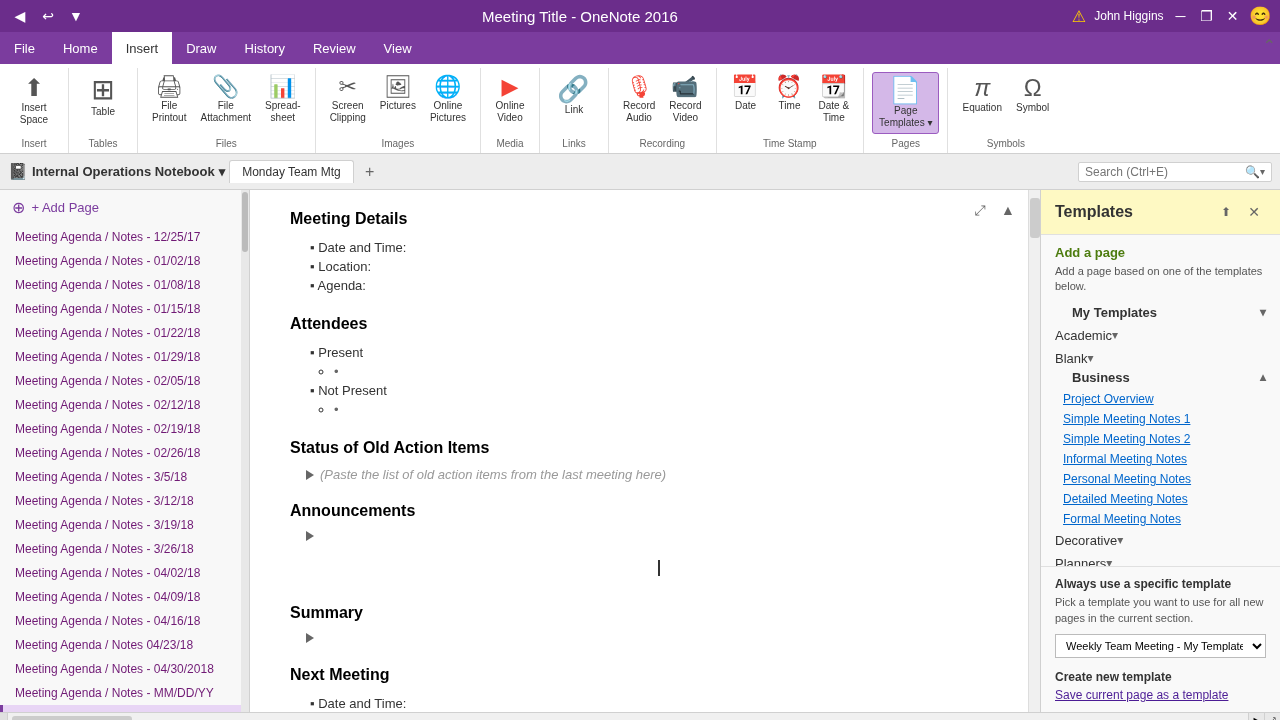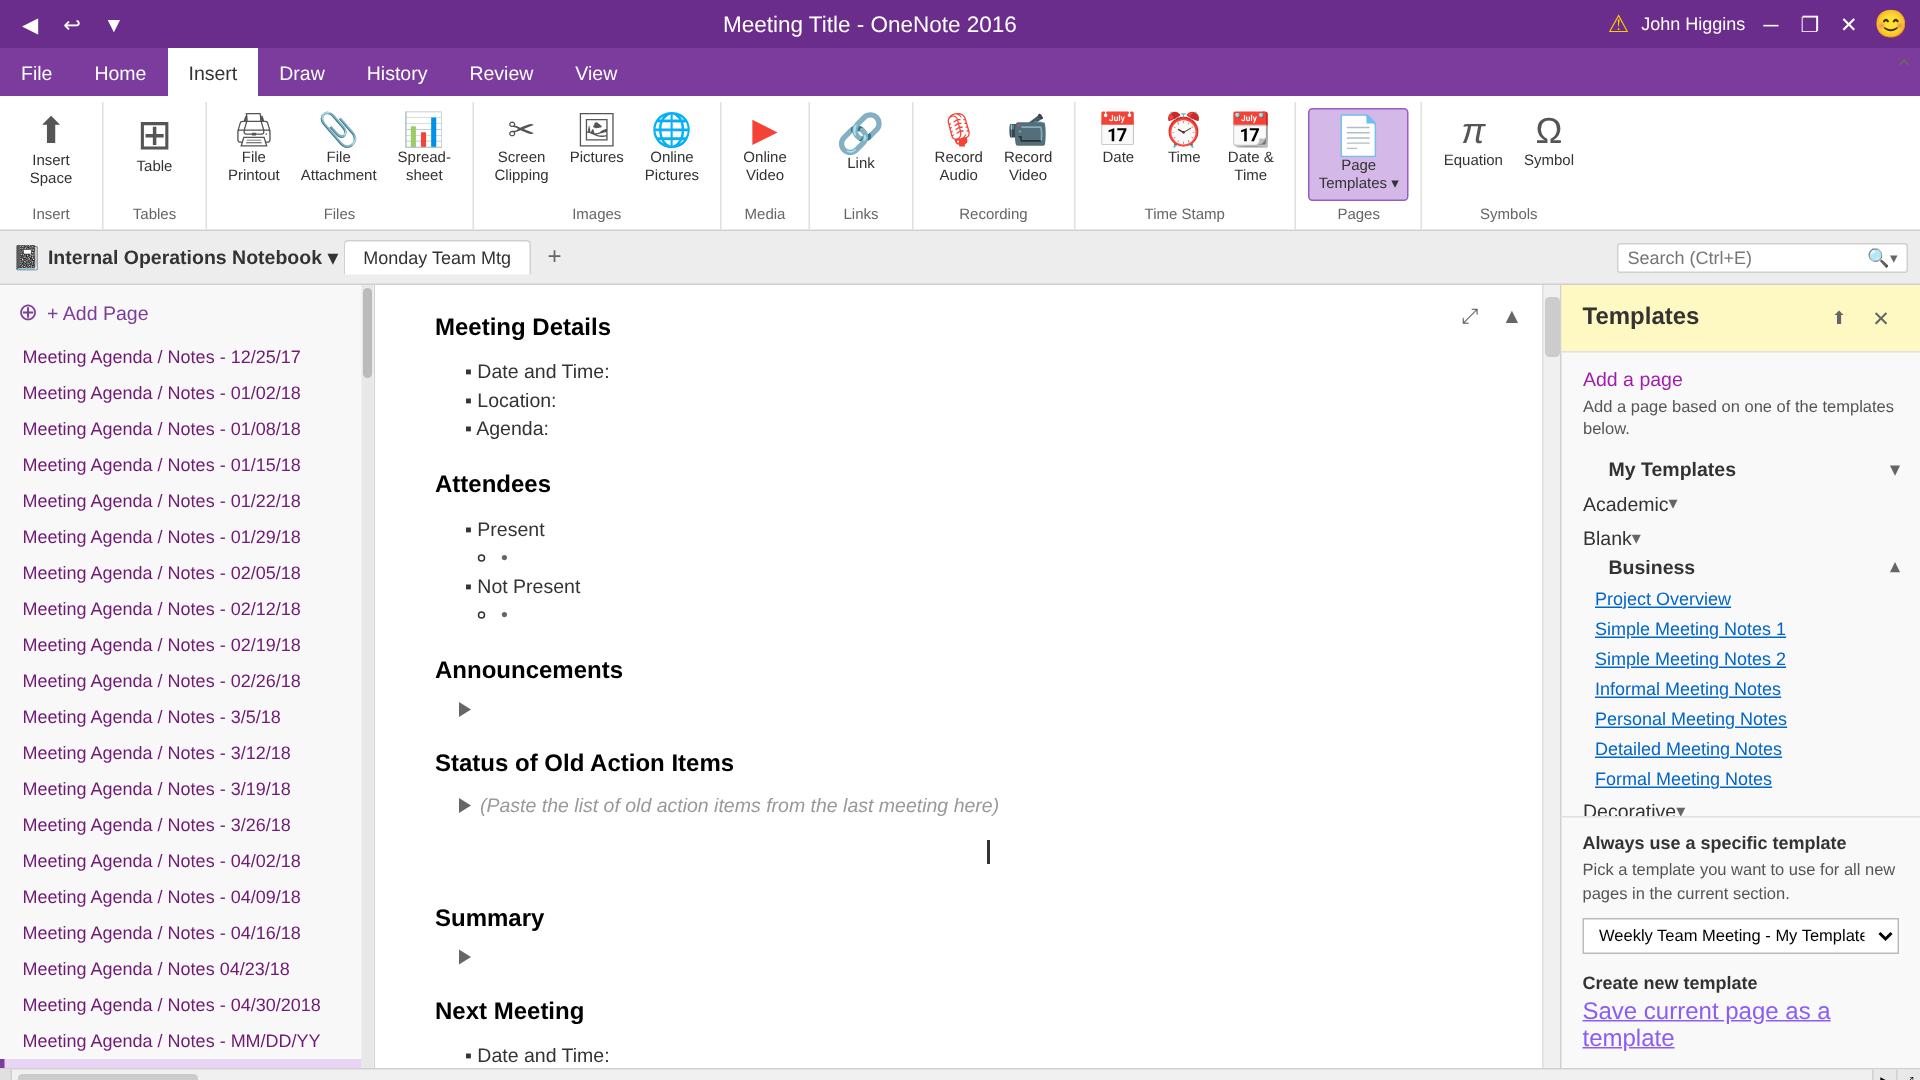--- a/index.html
+++ b/index.html
@@ -297,22 +297,22 @@
       background: white;
       margin-bottom: 12px;
     }
     .create-template-title {
       font-size: 12px;
       font-weight: 600;
       color: #333;
       margin-bottom: 4px;
     }
     .create-template-link {
-      font-size: 16px;
-      color: #8b5cf6;
+      font-size: 12px;
+      color: #4c1d95;
       cursor: pointer;
       text-decoration: underline;
     }
 
     
     ::-webkit-scrollbar { width: 8px; height: 8px; }
     ::-webkit-scrollbar-track { background: #f0f0f0; }
     ::-webkit-scrollbar-thumb { background: #bbb; border-radius: 4px; }
 
     
@@ -624,31 +624,31 @@
             <li>&nbsp;</li>
           </ul>
           <li>Not Present</li>
           <ul class="sub-bullet">
             <li>&nbsp;</li>
           </ul>
         </ul>
       </div>
 
       <div class="note-section">
-        <h2>Announcements</h2>
-        <div style="padding-left:16px;">
-          <span class="expand-arrow"></span>
-        </div>
-      </div>
-
-      <div class="note-section">
         <h2>Status of Old Action Items</h2>
         <div style="padding-left:16px;display:flex;align-items:center;">
           <span class="expand-arrow"></span>
           <span class="gray-text">(Paste the list of old action items from the last meeting here)</span>
+        </div>
+      </div>
+
+      <div class="note-section">
+        <h2>Announcements</h2>
+        <div style="padding-left:16px;">
+          <span class="expand-arrow"></span>
         </div>
       </div>
 
       <div style="position: absolute; top: 370px; left: 408px; transform: none; font-size: 12px; color: rgb(153, 153, 153);">
         <span style="border-left:2px solid #333;height:16px;display:inline-block;">&nbsp;</span>
       </div>
 
       <div class="note-section" style="margin-top:60px;">
         <h2>Summary</h2>
         <div style="padding-left:16px;">
@@ -670,21 +670,21 @@
 
   <div class="templates-panel">
     <div class="templates-header">
       <span class="templates-title">Templates</span>
       <div style="display:flex;gap:4px;">
         <div class="nav-btn" style="color:#666;font-size:12px;">⬆</div>
         <div class="nav-btn" style="color:#666;font-size:14px;">✕</div>
       </div>
     </div>
     <div class="templates-body">
-      <div style="font-size:13px;font-weight:400;color:#a21caf;margin-bottom:4px;">Add a page</div>
+      <div style="font-size:13px;font-weight:700;color:#4d7c0f;margin-bottom:4px;">Add a page</div>
       <div style="font-size:11px;color:#555;margin-bottom:10px;line-height:1.4;">Add a page based on one of the templates below.</div>
 
       <div class="template-section-header">
         <span>My Templates</span>
         <span class="chevron">▾</span>
       </div>
 
       <div class="template-category">
         <span>Academic</span>
         <span class="chevron">▾</span>

